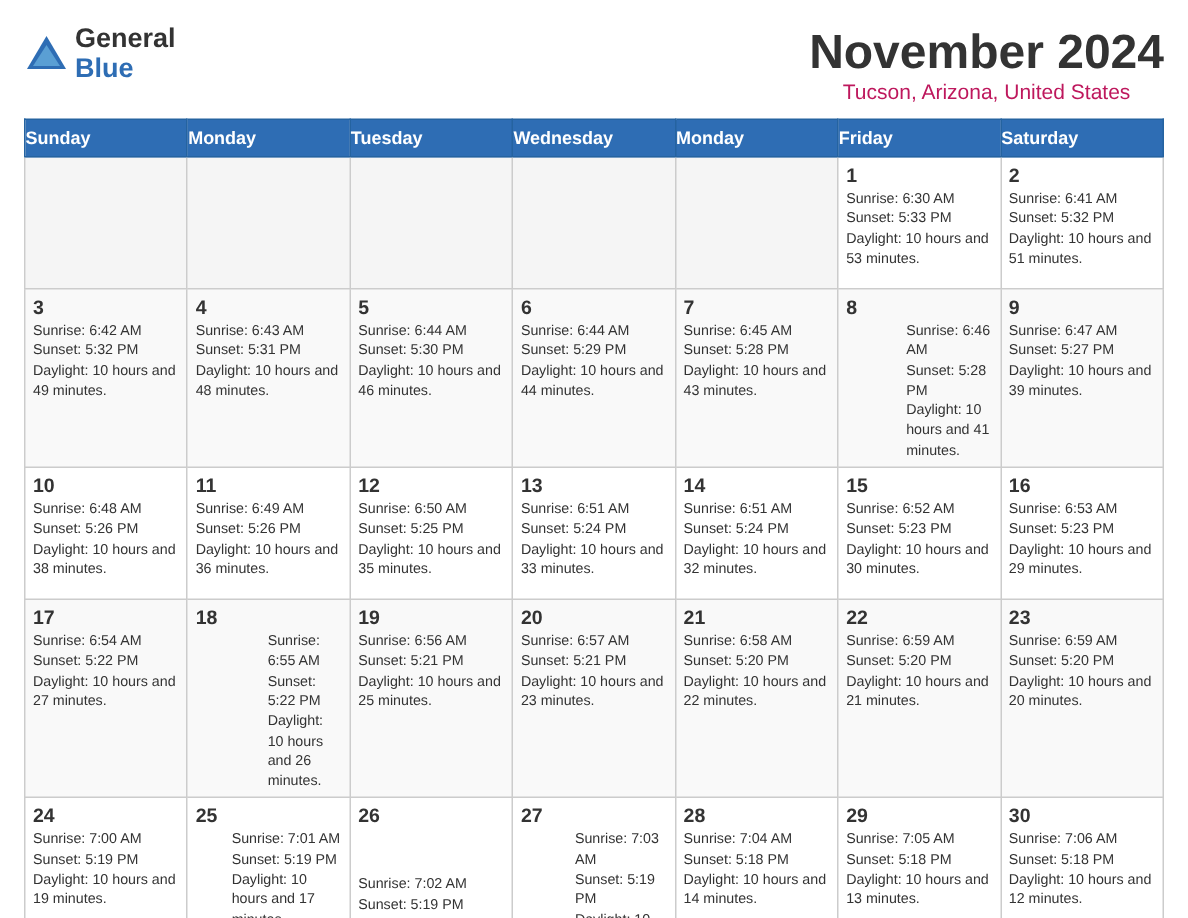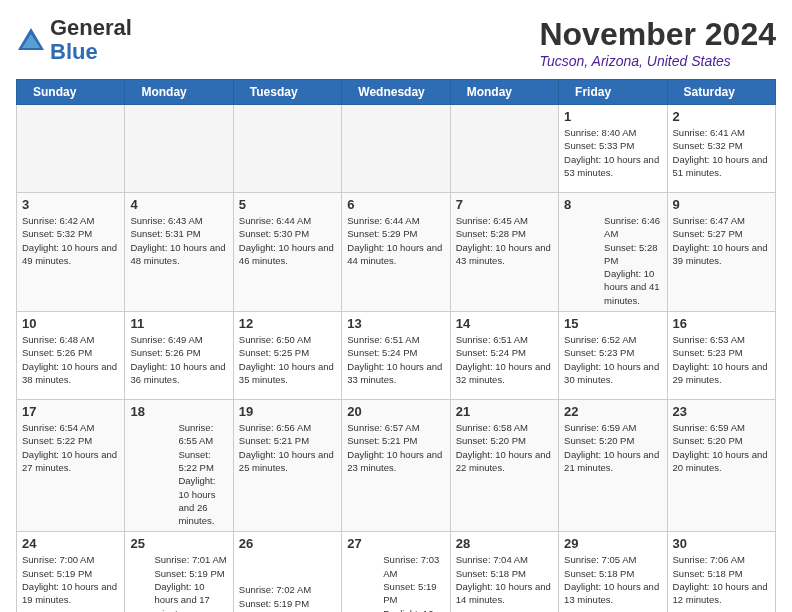--- a/index.html
+++ b/index.html
@@ -14,54 +14,53 @@
       display: flex;
       justify-content: space-between;
       align-items: flex-start;
       margin-bottom: 10px;
     }
     .logo {
       display: flex;
       align-items: center;
     }
     .logo-text {
-      font-size: 22px;
+      font-size: 18px;
       font-weight: bold;
       line-height: 1.1;
     }
     .logo-text .general { color: #333; }
     .logo-text .blue { color: #2e6db4; }
     .logo-icon {
       width: 30px;
       height: 28px;
       margin-right: 4px;
     }
     .title-block {
-      text-align: left;
+      text-align: center;
     }
     .month-title {
       font-size: 32px;
       font-weight: bold;
       color: #333;
     }
     .location {
       font-size: 14px;
-      color: #4c1d95;
-      font-style: italic;
+      color: #be185d;
     }
     .calendar {
       width: 100%;
       border-collapse: collapse;
       border: 1px solid #ccc;
     }
     .calendar th {
       background: #2e6db4;
       color: #fff;
       font-size: 12px;
-      padding: 5px 16px;
+      padding: 5px 0;
       text-align: left;
       border: 1px solid #2563a0;
     }
     .calendar td {
       vertical-align: top;
       border: 1px solid #ccc;
       padding: 4px 5px;
       font-size: 10px;
       color: #333;
       width: calc(100% / 7);
@@ -122,21 +121,21 @@
   </thead>
   <tbody id="calendar-body">
   <tr>
         <td class="empty"></td>
         <td class="empty"></td>
         <td class="empty"></td>
         <td class="empty"></td>
         <td class="empty"></td>
         <td class="has-day">
           <span class="day-number">1</span>
-          <div class="day-info" style="white-space: pre-line;">Sunrise: 8:40 AM
+          <div class="day-info" style="white-space: pre-line;">Sunrise: 6:30 AM
 Sunset: 5:33 PM
 Daylight: 10 hours and 53 minutes.</div>
         </td>
         <td class="has-day">
           <span class="day-number">2</span>
           <div class="day-info" style="white-space: pre-line;">Sunrise: 6:41 AM
 Sunset: 5:32 PM
 Daylight: 10 hours and 51 minutes.</div>
         </td>
       </tr>

